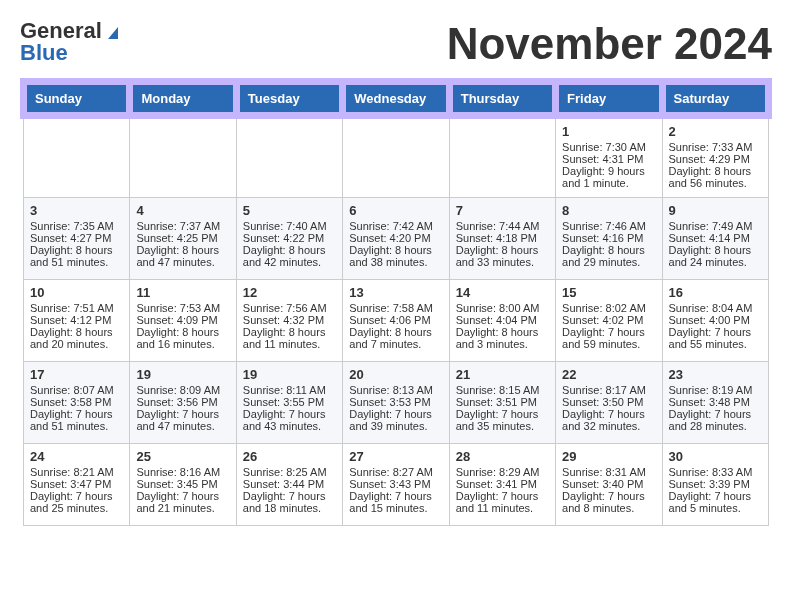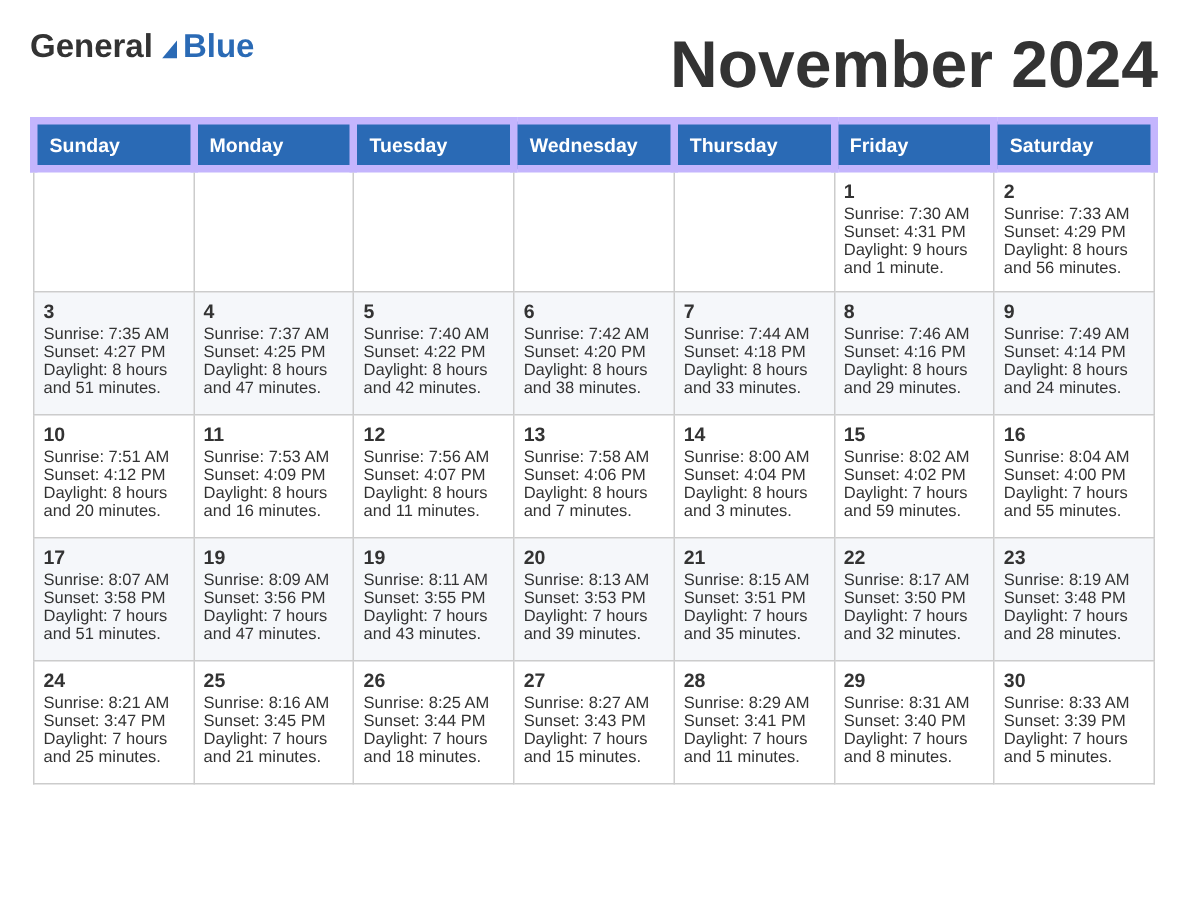--- a/index.html
+++ b/index.html
@@ -11,21 +11,21 @@
       padding: 20px;
     }
     .header-area {
       display: flex;
       justify-content: space-between;
       align-items: flex-start;
       margin-bottom: 10px;
     }
     .logo {
       display: flex;
-      flex-direction: row;
+      flex-direction: column;
       align-items: flex-start;
     }
     .logo-general {
       font-size: 22px;
       font-weight: bold;
       color: #333;
       line-height: 1;
     }
     .logo-blue {
       font-size: 22px;
@@ -80,21 +80,21 @@
     .empty-cell {
       background: #fff;
     }
     tr:nth-child(even) td {
       background: #f5f7fa;
     }
     tr:nth-child(odd) td {
       background: #fff;
     }
     th {
-      border: 5px solid #c4b5fd;
+      border: 7px solid #c4b5fd;
     }
   </style>
 </head>
 <body>
 
 <div class="header-area">
   <div class="logo">
     <div class="logo-line1">
       <span class="logo-general">General</span>
       <svg width="18" height="16" viewBox="0 0 18 16" style="margin-left:2px;vertical-align:middle;">
@@ -193,21 +193,21 @@
         </td>
         <td>
           <span class="day-num">11</span>
           <div>Sunrise: 7:53 AM</div>
           <div>Sunset: 4:09 PM</div>
           <div>Daylight: 8 hours and 16 minutes.</div>
         </td>
         <td>
           <span class="day-num">12</span>
           <div>Sunrise: 7:56 AM</div>
-          <div>Sunset: 4:07 PM</div>
+          <div>Sunset: 4:32 PM</div>
           <div>Daylight: 8 hours and 11 minutes.</div>
         </td>
         <td>
           <span class="day-num">13</span>
           <div>Sunrise: 7:58 AM</div>
           <div>Sunset: 4:06 PM</div>
           <div>Daylight: 8 hours and 7 minutes.</div>
         </td>
         <td>
           <span class="day-num">14</span>

